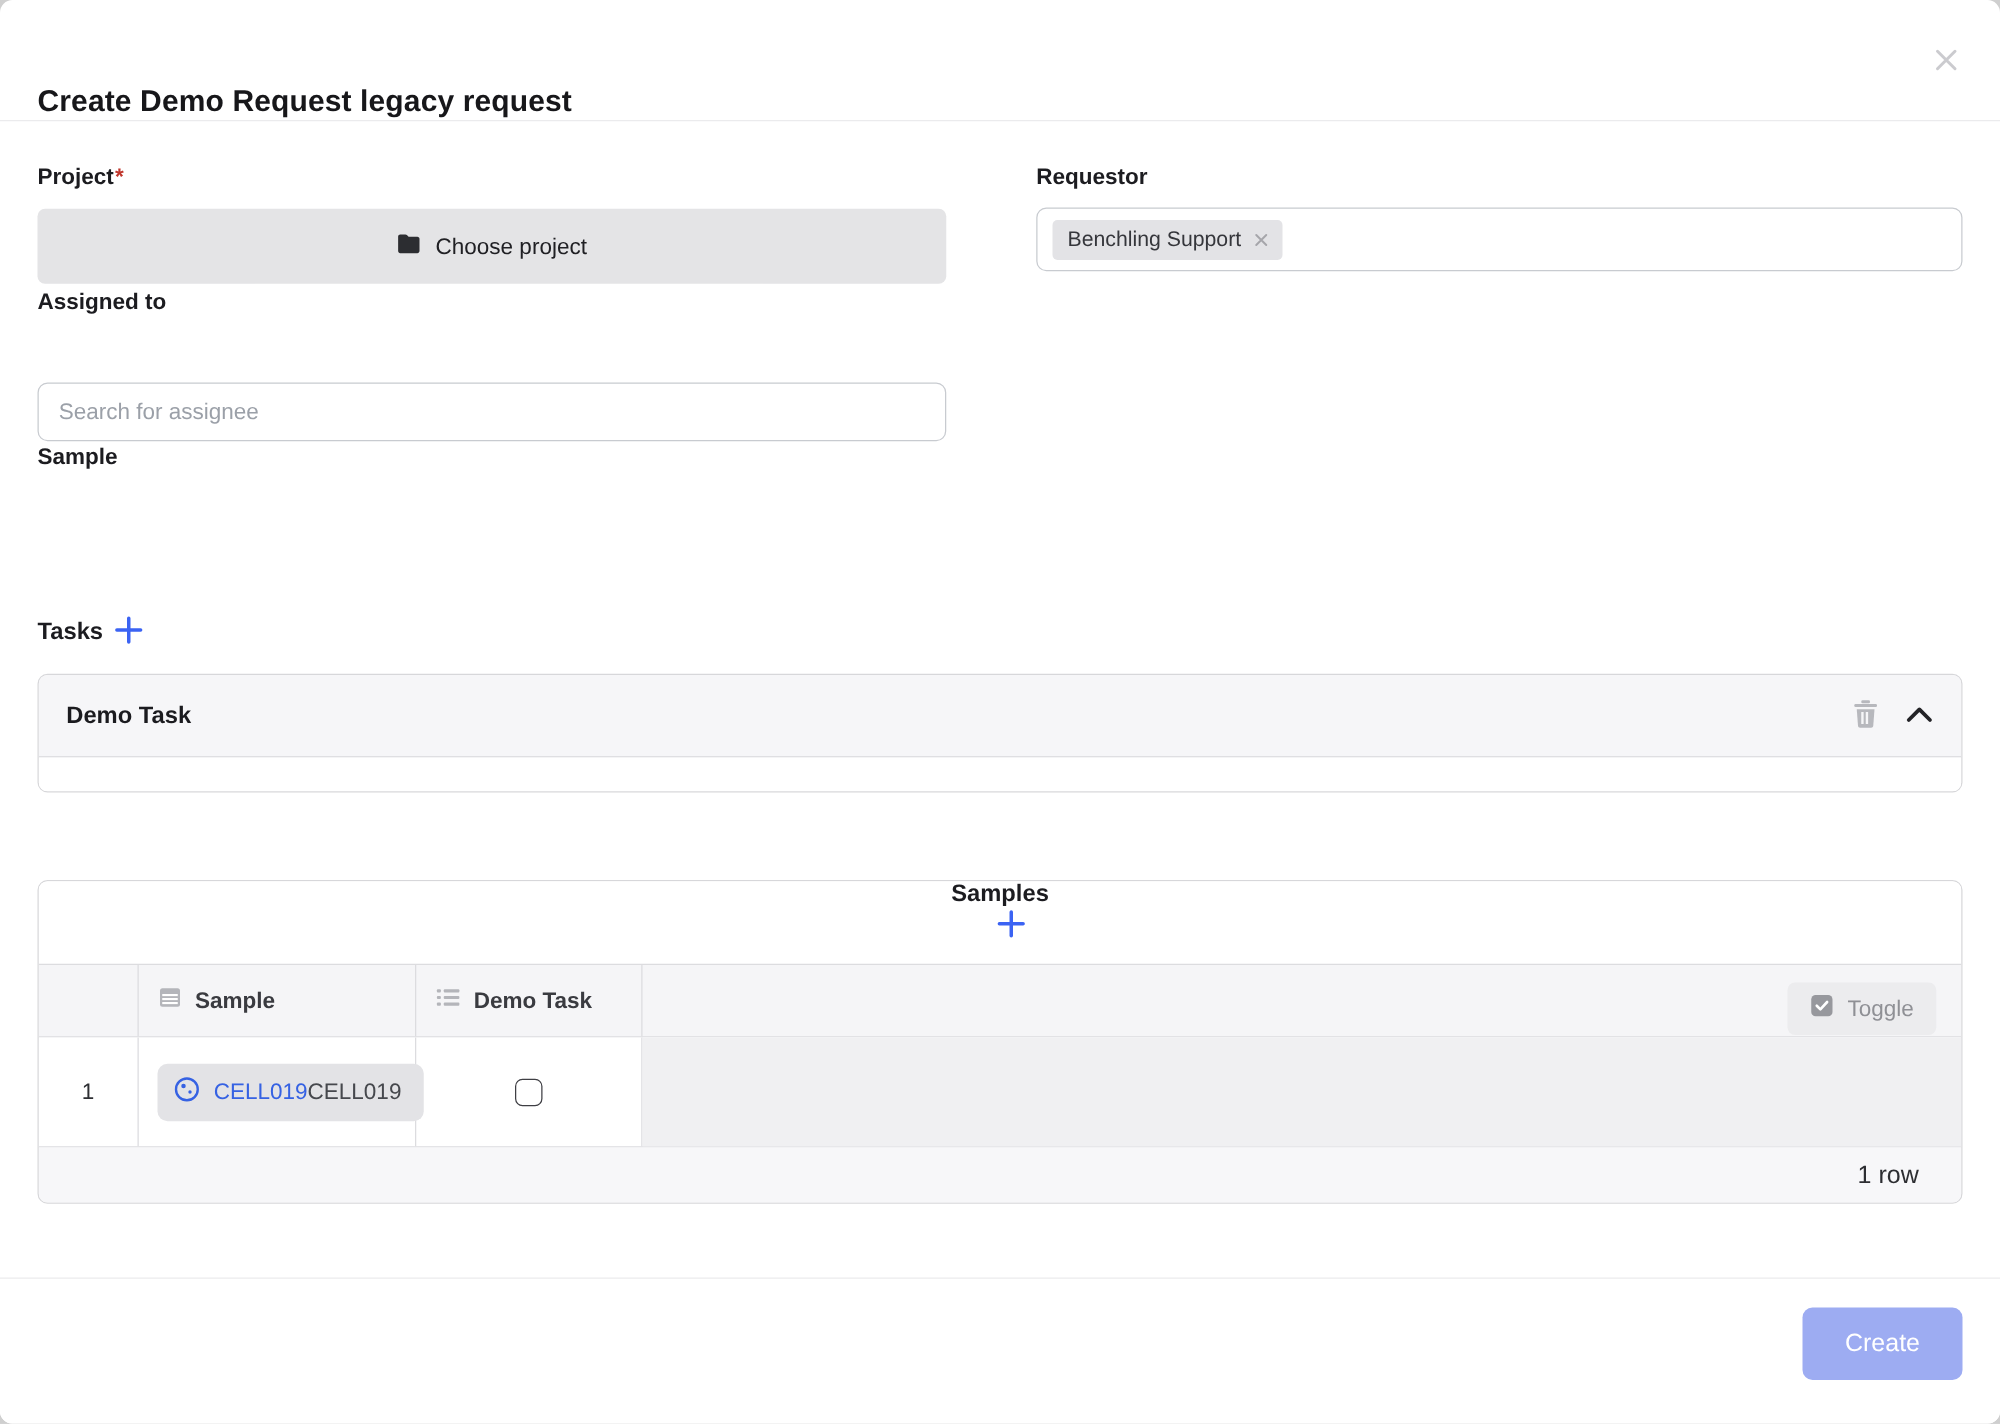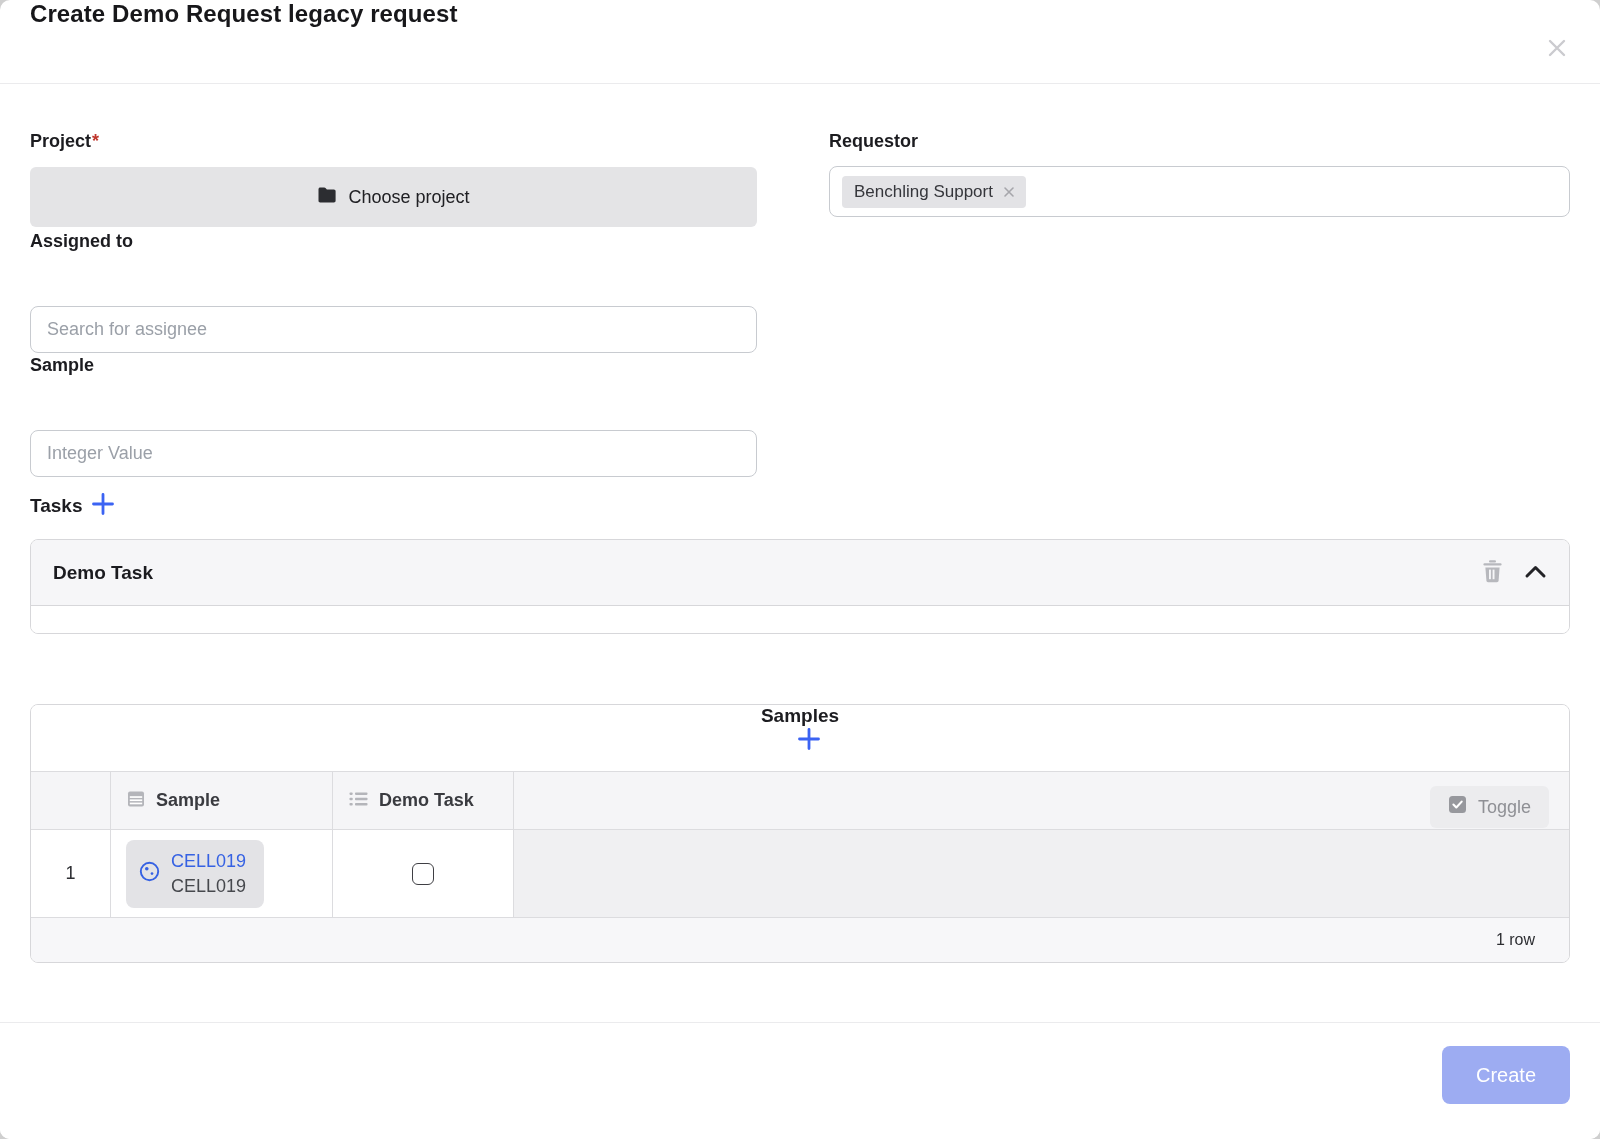--- a/index.html
+++ b/index.html
@@ -3,22 +3,22 @@
 <meta charset="utf-8">
 <style>
   * { margin:0; padding:0; box-sizing:border-box; }
   html,body { width:1600px; height:1139px; background:#cfcfcf; font-family:"Liberation Sans","DejaVu Sans",sans-serif; }
   .modal {
     position:relative; width:1600px; height:1139px; background:#ffffff;
     border-radius:10px; overflow:hidden; color:#1b1b1f;
   }
   
   .modal-header {
-    position:absolute; top:0; left:0; right:0; height:84px;
-    border-bottom:1px solid #ebebed; display:flex; align-items:flex-start;
+    position:absolute; top:0; left:0; right:0; height:97px;
+    border-bottom:1px solid #ebebed; display:flex; align-items:flex-end;
     padding:0 30px;
   }
   .modal-title { font-size:24px; font-weight:700; color:#17171a; letter-spacing:.1px; }
   .close-btn {
     position:absolute; right:24px; top:30px; width:38px; height:38px;
     display:flex; align-items:center; justify-content:center; cursor:pointer;
     background:none; border:none;
   }
   
   .field-label { position:absolute; font-size:18px; font-weight:700; color:#1c1c20; }
@@ -89,32 +89,32 @@
   .th-label { font-size:18px; font-weight:700; color:#3a3b40; }
   .trow { display:flex; height:88px; background:#fff; border-bottom:1px solid #dcdcdf; }
   .trow .c0, .trow .c1, .trow .c2 { border-right:1px solid #dcdcdf; }
   .trow .c2 { justify-content:center; padding-left:0; }
   .row-index { font-size:18px; color:#2e2f33; }
   .trow .cfill { background:#f0f0f2; }
   .sample-chip {
     display:flex; align-items:center; gap:10px; background:#e3e3e6;
     border-radius:8px; padding:9px 18px 9px 12px; margin-left:0;
   }
-  .chip-text { display:flex; flex-direction:column; line-height:25px; }
+  .chip-text { display:flex; line-height:25px; }
   .sample-link { font-size:18px; color:var(--link-blue,#3662e3); text-decoration:none; cursor:pointer; }
   .sample-sub { font-size:18px; color:#46484d; }
   .checkbox {
     width:22px; height:22px; border:1.6px solid #3f3f44; border-radius:6px;
     background:#fff; cursor:pointer;
   }
   .card-footer {
     height:44px; background:#f7f7f9; display:flex; align-items:center;
     justify-content:flex-end; padding-right:34px;
   }
-  .row-count { font-size:16px; color:#2d2e32; }
+  .row-count { font-size:20px; color:#2d2e32; }
   
   .modal-footer {
     position:absolute; bottom:0; left:0; right:0; height:117px;
     border-top:1px solid #ebebed; background:#fff;
   }
   .create-btn {
     position:absolute; right:30px; top:23px; width:128px; height:58px;
     background:var(--create-button-bg,#9dacf2); color:#ffffff; border:none;
     border-radius:8px; font-size:20px; font-weight:500; font-family:inherit; cursor:pointer;
   }
@@ -156,21 +156,20 @@
             <path d="M3 3l8 8M11 3l-8 8" stroke="#a6a6ab" stroke-width="1.6" stroke-linecap="round"></path>
           </svg>
       </span>
     </span>
   </div>
 
   <div class="field-label" style="left:30px; top:231px;">Assigned to</div>
   <input class="text-input" style="top: 266px;" placeholder="Search for assignee">
 
   <div class="field-label" style="left:30px; top:355px;">Sample</div>
-  <input class="text-input" style="top: 390px;" placeholder="Integer Value">
 
   <div class="section-head" style="left:30px; top:492px;">
     <span class="section-title">Tasks</span>
     <button class="plus-btn">
       <span>
         <svg width="24" height="24" viewBox="0 0 24 24">
             <path d="M12 2.5v19M2.5 12h19" stroke="currentColor" stroke-width="2.8" stroke-linecap="round"></path>
           </svg>
       </span>
     </button>

